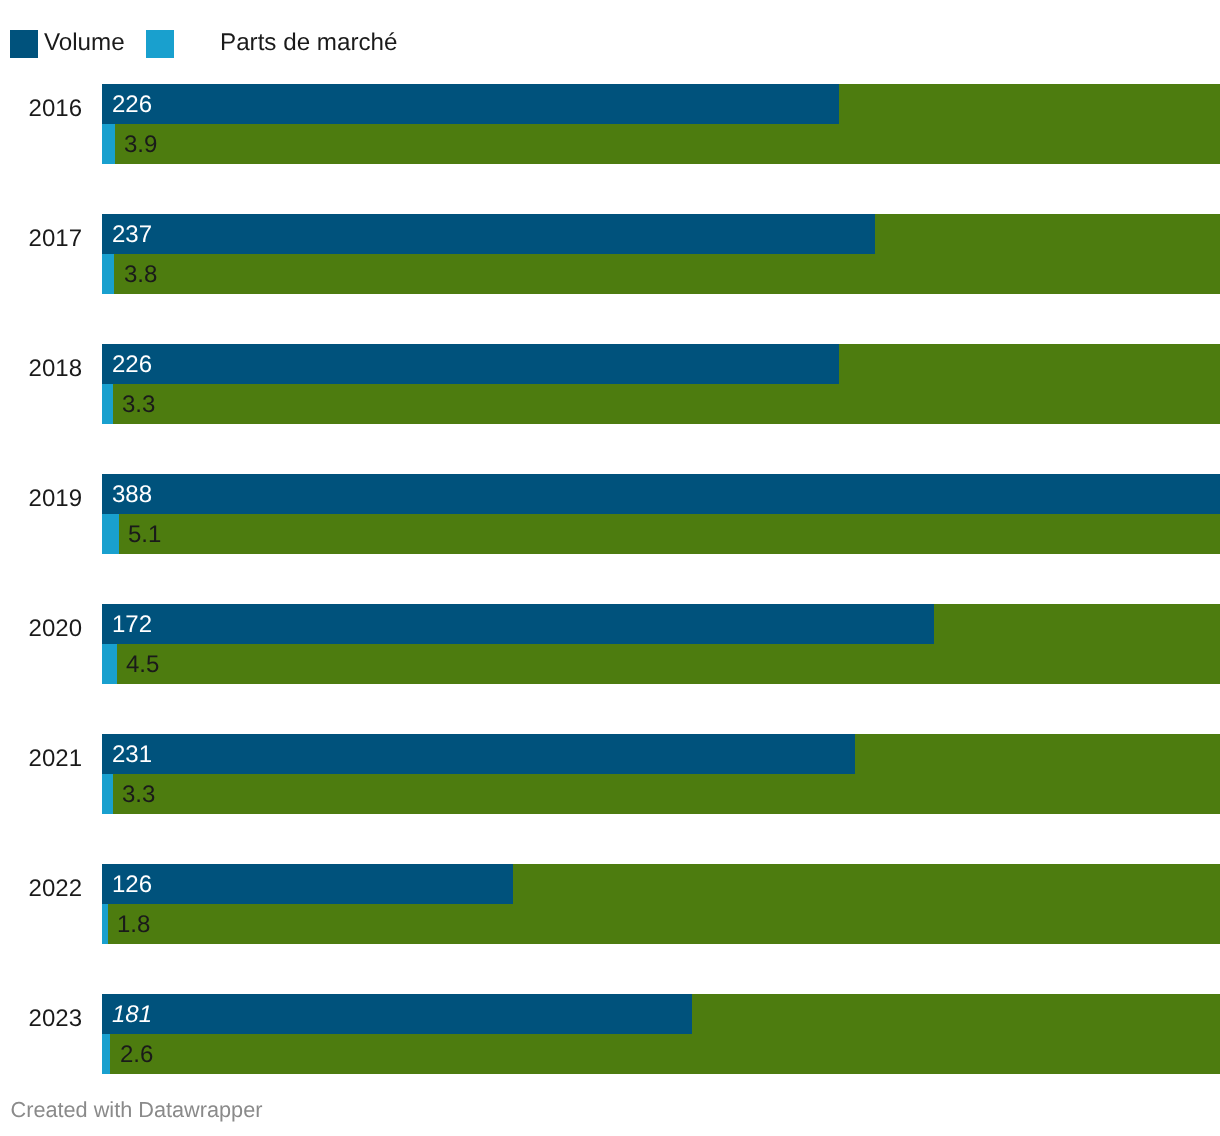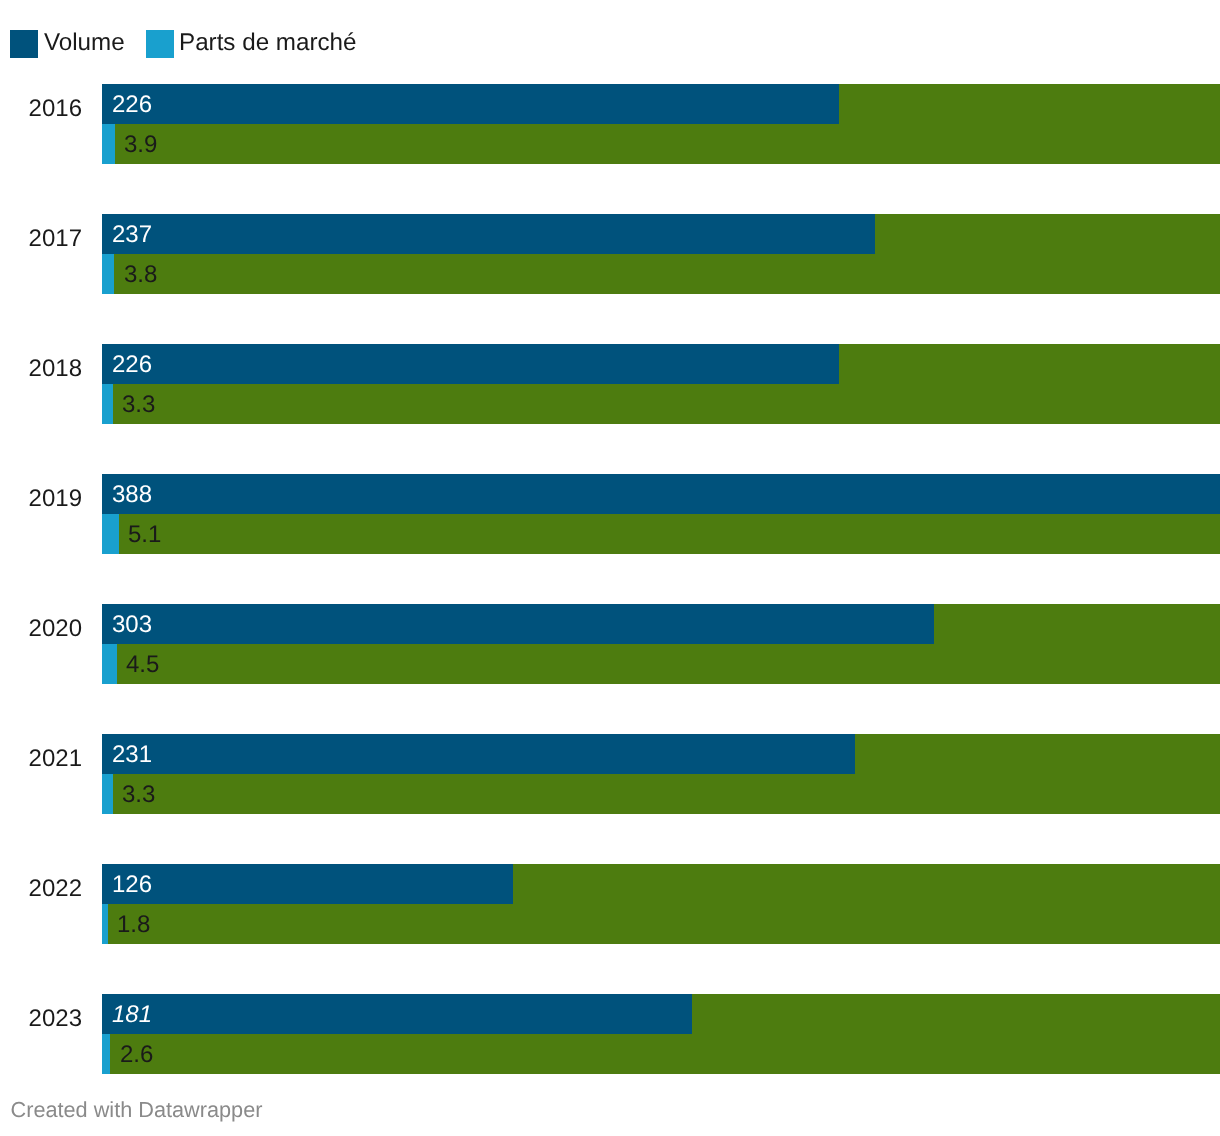--- a/index.html
+++ b/index.html
@@ -58,21 +58,21 @@
 </head>
 <body>
 
 <div id="chart">
 
   <div class="legend">
       <div class="legend-item" style="left: 10px;">
         <span class="legend-swatch" style="background-color: rgb(0, 82, 124);"></span>
         <span class="legend-label" style="margin-left: 6px;">Volume</span>
       </div>
-      <div class="legend-item" style="left: 146px;">
+      <div class="legend-item" style="left: 146px; gap: 41px;">
         <span class="legend-swatch" style="background-color: rgb(25, 160, 206);"></span>
         <span class="legend-label" style="margin-left: 5px;">Parts de marché</span>
       </div>
     </div>
 
   <div class="plot">
       <div class="row" style="top: 68px;">
         <div class="row-label">2016</div>
         <div class="track" style="left: 86px; width: 1122px;">
           <div class="bar s0" style="width: 737.128px; background-color: rgb(0, 82, 124);"></div>
@@ -105,21 +105,21 @@
           <div class="bar s0" style="width: 1122px; background-color: rgb(0, 82, 124);"></div>
           <div class="vlabel s0" style="left: 10px;">388</div>
           <div class="bar s1" style="width: 16.6343px; background-color: rgb(25, 160, 206);"></div>
           <div class="vlabel s1" style="left: 26.1343px;">5.1</div>
         </div>
       </div>
       <div class="row" style="top: 588px;">
         <div class="row-label">2020</div>
         <div class="track" style="left: 86px; width: 1122px;">
           <div class="bar s0" style="width: 831.715px; background-color: rgb(0, 82, 124);"></div>
-          <div class="vlabel s0" style="left: 10px;">303</div>
+          <div class="vlabel s0" style="left: 10px;">172</div>
           <div class="bar s1" style="width: 14.6773px; background-color: rgb(25, 160, 206);"></div>
           <div class="vlabel s1" style="left: 24.1773px;">4.5</div>
         </div>
       </div>
       <div class="row" style="top: 718px;">
         <div class="row-label">2021</div>
         <div class="track" style="left: 86px; width: 1122px;">
           <div class="bar s0" style="width: 753.436px; background-color: rgb(0, 82, 124);"></div>
           <div class="vlabel s0" style="left: 10px;">231</div>
           <div class="bar s1" style="width: 10.7634px; background-color: rgb(25, 160, 206);"></div>

